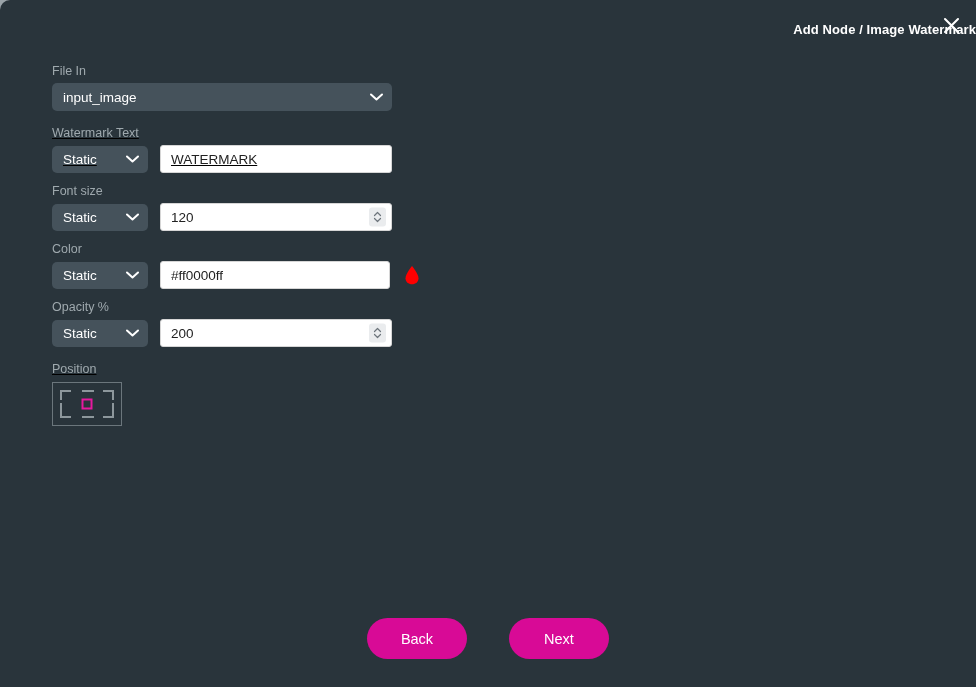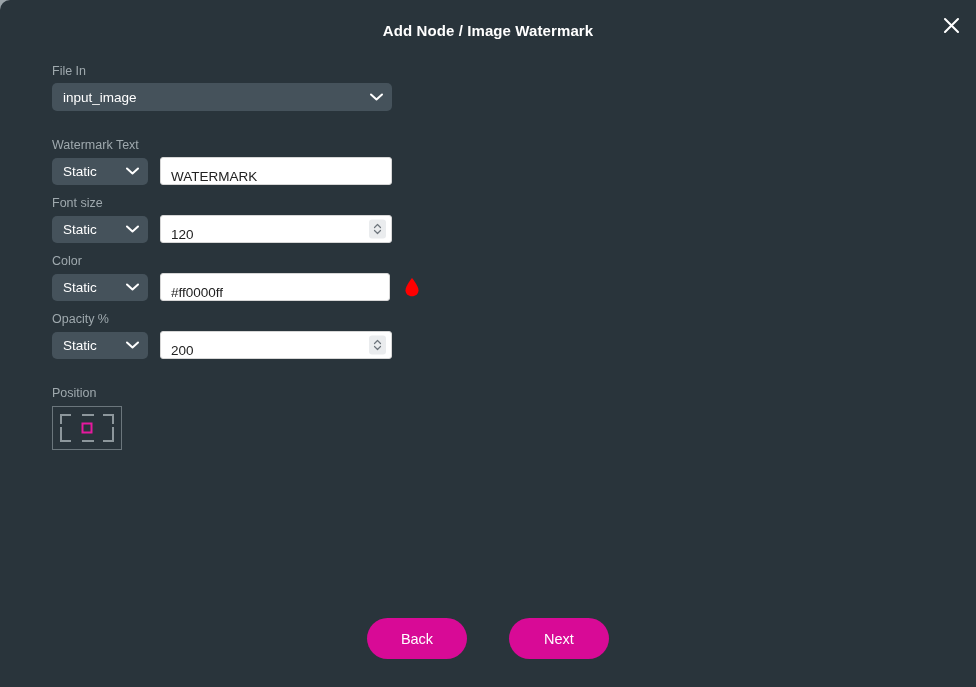--- a/index.html
+++ b/index.html
@@ -24,23 +24,23 @@
 
   
   .modal-header {
     position: relative;
     height: 66px;
   }
   .modal-title {
     position: absolute;
     left: 0; right: 0;
     top: 22px;
-    text-align: center;
+    text-align: right;
     color: #ffffff;
-    font-size: 15px;
+    font-size: 13px;
     font-weight: bold;
     letter-spacing: 0.1px;
   }
   .close-btn {
     position: absolute;
     right: 8px;
     top: 8px;
     width: 34px;
     height: 34px;
     display: flex;
@@ -95,21 +95,21 @@
 
   
   .tinput {
     position: relative;
     background: #ffffff;
     border: 1px solid #d6d6d6;
     border-radius: 3px;
     height: 28px;
     width: 232px;
     display: flex;
-    align-items: flex-end;
+    align-items: center;
     padding: 0 10px;
     color: #222;
     font-size: 13.5px;
     cursor: text;
   }
   .tinput.w228 { width: 230px; }
 
   
   .spinner {
     position: absolute;
@@ -212,21 +212,21 @@
     color: #ffffff;
     font-size: 14.5px;
     border: none;
     cursor: pointer;
     font-family: "Liberation Sans", sans-serif;
     display: flex;
     align-items: center;
     justify-content: center;
   }
 
-  .mt-lg { margin-top: 27px; }
+  .mt-lg { margin-top: 15px; text-decoration: underline; }
   .mb-sm { margin-bottom: 6px; }
 </style>
 </head>
 <body>
 
 <div class="modal">
 
   <div class="modal-header">
     <div class="modal-title">Add Node / Image Watermark</div>
     <div class="close-btn">

